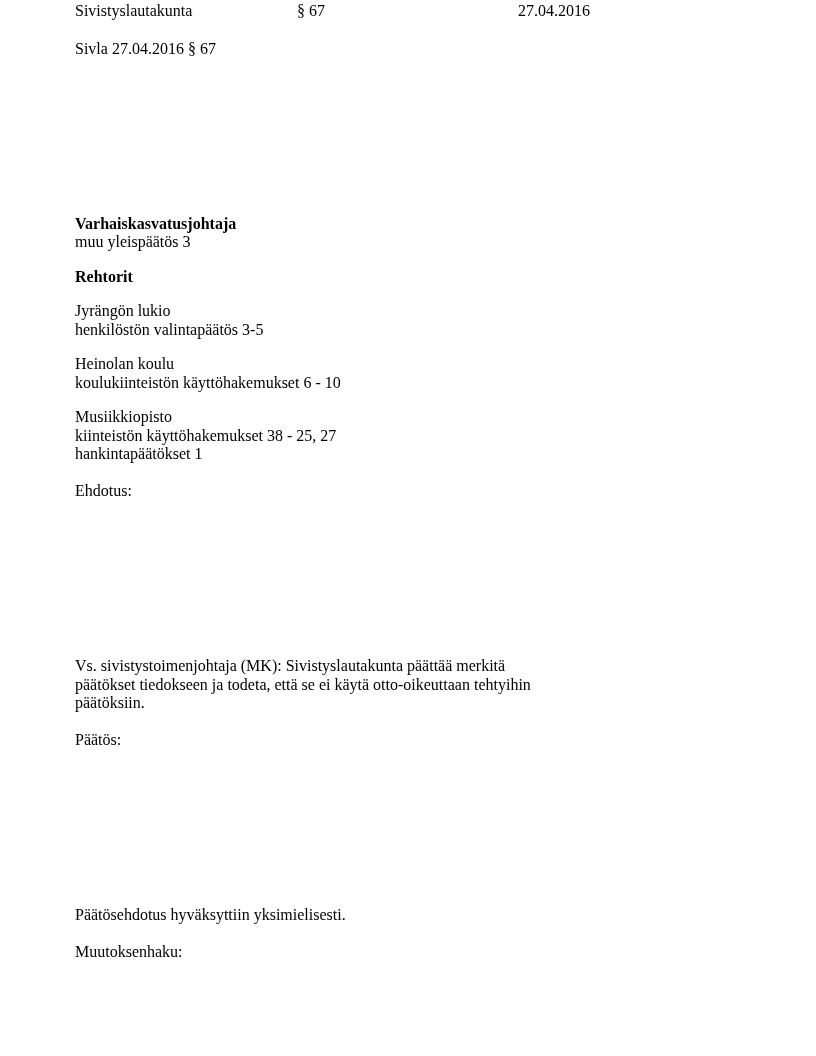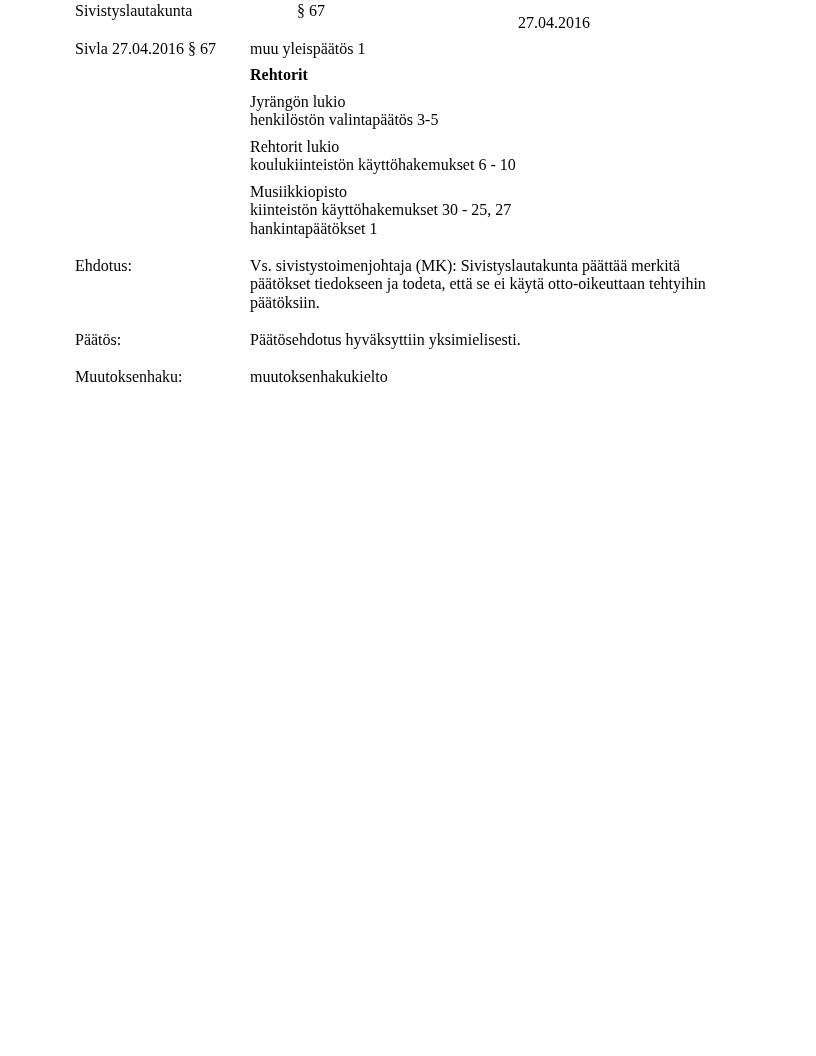--- a/index.html
+++ b/index.html
@@ -19,74 +19,76 @@
     line-height: 18.5px;
     color: #000000;
     overflow: hidden;
   }
   .header-row {
     position: relative;
     height: 19px;
   }
   .hdr-committee { position: absolute; left: 0; top: 0; white-space: nowrap; }
   .hdr-section   { position: absolute; left: 222px; top: 0; white-space: nowrap; }
-  .hdr-date      { position: absolute; left: 443px; top: 12px; white-space: nowrap; }
+  .hdr-date      { position: absolute; left: 443px; top: 0; white-space: nowrap; }
   .doc-title {
     font-weight: bold;
     margin-top: 18.5px;
   }
   .row {
     display: flex;
     align-items: flex-start;
     margin-top: 18.5px;
+    flex-direction: column;
   }
   .col-label {
     flex: 0 0 175px;
     width: 175px;
   }
   .col-content {
     width: 470px;
     max-width: 470px;
   }
-  .group { margin-top: 8px; }
+  .group { margin-top: 16px; }
   .group:first-child { margin-top: 0; }
   .bold { font-weight: bold; }
 </style>
 </head>
 <body>
 
 <div class="page">
 
   <div class="header-row">
     <span class="hdr-committee">Sivistyslautakunta</span>
     <span class="hdr-section">§ 67</span>
     <span class="hdr-date">27.04.2016</span>
   </div>
 
 
   <div class="row">
     <div class="col-label">Sivla 27.04.2016 § 67</div>
     <div class="col-content">
       <div class="group">
-        <div>muu yleispäätös 1</div>
+        <div class="bold">Varhaiskasvatusjohtaja</div>
+        <div>muu yleispäätös 3</div>
       </div>
       <div class="group">
         <div class="bold">Rehtorit</div>
       </div>
       <div class="group">
         <div>Jyrängön lukio</div>
         <div>henkilöstön valintapäätös 3-5</div>
       </div>
       <div class="group">
-        <div>Rehtorit lukio</div>
+        <div>Heinolan koulu</div>
         <div>koulukiinteistön käyttöhakemukset 6 - 10</div>
       </div>
       <div class="group">
         <div>Musiikkiopisto</div>
-        <div>kiinteistön käyttöhakemukset 30 - 25, 27</div>
+        <div>kiinteistön käyttöhakemukset 38 - 25, 27</div>
         <div>hankintapäätökset 1</div>
       </div>
     </div>
   </div>
 
   <div class="row">
     <div class="col-label">Ehdotus:</div>
     <div class="col-content">Vs. sivistystoimenjohtaja (MK): Sivistyslautakunta päättää merkitä päätökset tiedokseen ja todeta, että se ei käytä otto-oikeuttaan tehtyihin päätöksiin.</div>
   </div>
 

